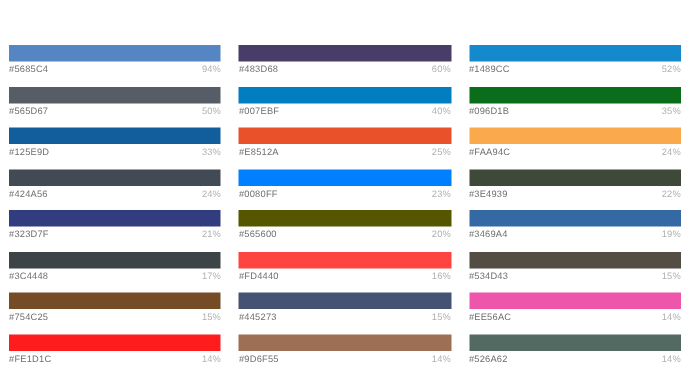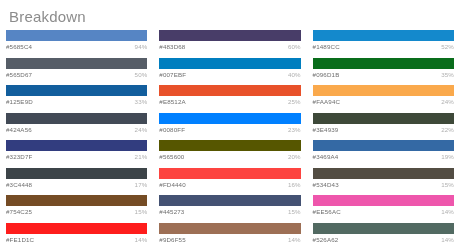--- a/index.html
+++ b/index.html
@@ -76,21 +76,20 @@
     letter-spacing: 0.1px;
     line-height: 9px;
     white-space: nowrap;
   }
 </style>
 </head>
 <body>
 
 <div id="panel">
 
-  <h1 id="title" style="color: rgb(140, 140, 140);">Breakdown</h1>
 
   <div id="grid">
 
     <div class="column">
       <div class="swatch-row">
         <span class="bar" style="background-color: rgb(86, 133, 196);"></span>
         <div class="labels">
           <span class="hex">#5685C4</span>
           <span class="pct">94%</span>
         </div>

